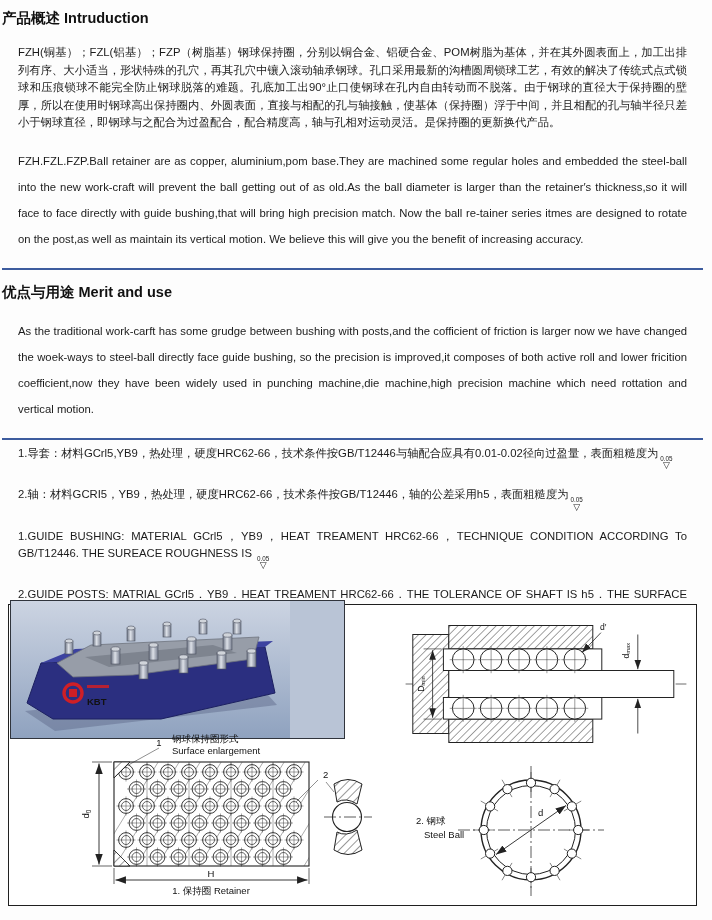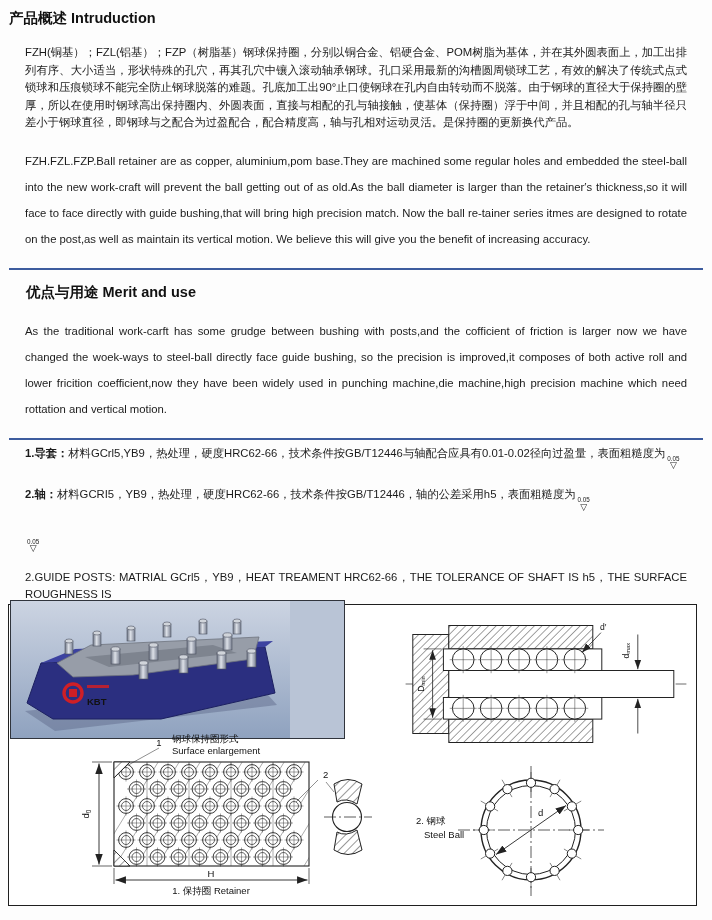--- a/index.html
+++ b/index.html
@@ -1,26 +1,26 @@
 <!DOCTYPE html>
 <html><head>
 <meta charset="utf-8">
 <style>
   html,body{margin:0;padding:0;background:#ffffff;}
   body{width:712px;height:920px;font-family:"Liberation Sans","DejaVu Sans",sans-serif;color:#161616;}
   .page{position:relative;width:712px;height:920px;background:#fdfdfd;overflow:hidden;}
-  .content{position:absolute;left:0;top:0;width:712px;height:598px;padding:4px 9px 0 9px;box-sizing:border-box;overflow:hidden;}
+  .content{position:absolute;left:0;top:0;width:712px;height:598px;padding:4px 9px 0 2px;box-sizing:border-box;overflow:hidden;}
   h1,h2{font-size:14.5px;font-weight:bold;margin:0;color:#111;}
   h1{margin:5px 0 9px 0;}
-  h2{margin:13px 0 7px 17px;}
+  h2{margin:13px 0 7px 0;}
   p{margin:16px;font-size:11.3px;line-height:17.6px;text-align:justify;color:#1b1b1b;}
   p.en{line-height:26px;}
   .divider{border:none;border-top:2px solid #3d5c9e;margin:7px 0 0 0;}
   .spares p{margin-top:5px;line-height:17.2px;}
-  .b{font-weight:bold;}
+  .b{font-weight:normal;}
   .sb{font-size:7.5px;vertical-align:-2px;letter-spacing:0;}
   .rough{display:inline-flex;flex-direction:column;align-items:center;line-height:1;vertical-align:-4px;margin-left:2px;}
   .rough .rv{font-size:6.3px;}
   .rough .rg{font-size:9px;margin-top:-1px;}
   
   .figure{position:absolute;left:8px;top:598px;width:696px;height:316px;}
   .bigbox{position:absolute;left:0;top:6px;width:689px;height:302px;border:1.5px solid #1f1f1f;box-sizing:border-box;background:#fff;}
   .photo{position:absolute;left:2px;top:2px;width:335px;height:139px;border:1px solid #30343c;box-sizing:border-box;background:#b9c4d6;}
   .dwg{position:absolute;}
   svg text{font-size:9.5px;fill:#111;font-family:"Liberation Sans","DejaVu Sans",sans-serif;}
@@ -49,21 +49,21 @@
 
     <div class="spares">
       <p><span class="b">1.导套：</span><span>材料GCrl5,YB9，热处理，硬度HRC62-66，技术条件按GB/T12446与轴配合应具有0.01-0.02径向过盈量，表面粗糙度为</span><span class="rough">
             <span class="rv">0.05</span>
             <span class="rg">▽</span>
           </span></p>
       <p><span class="b">2.轴：</span><span>材料GCRI5，YB9，热处理，硬度HRC62-66，技术条件按GB/T12446，轴的公差采用h5，表面粗糙度为</span><span class="rough">
             <span class="rv">0.05</span>
             <span class="rg">▽</span>
           </span></p>
-      <p class="en"><span class="rough">
+      <p class="en"><span>1.GUIDE BUSHING: MATERIAL GCrl5，YB9，HEAT TREAMENT HRC62-66，TECHNIQUE CONDITION ACCORDING To GB/T12446. THE SUREACE ROUGHNESS IS </span><span class="rough">
             <span class="rv">0.05</span>
             <span class="rg">▽</span>
           </span></p>
       <p class="en"><span>2.GUIDE POSTS: MATRIAL GCrl5，YB9，HEAT TREAMENT HRC62-66，THE TOLERANCE OF SHAFT IS h5，THE SURFACE ROUGHNESS IS </span></p>
 
     </div>
   </div>
 
   <div class="figure">
     <div class="bigbox"></div>

